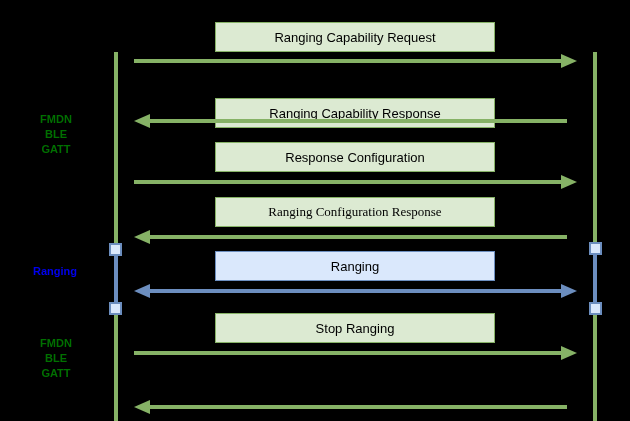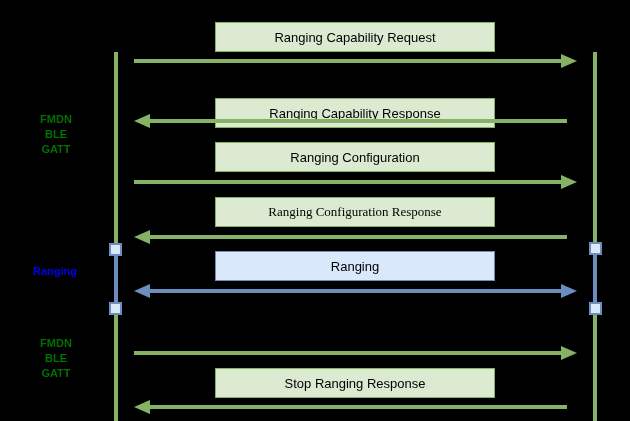--- a/index.html
+++ b/index.html
@@ -97,21 +97,21 @@
 
   <div class="msg-box green b2">
     <span>Ranging Capability Response</span>
   </div>
   <div class="arrow dir-left a2">
     <div class="shaft"></div>
     <div class="head left"></div>
   </div>
 
   <div class="msg-box green b3">
-    <span>Ranging Configuration</span>
+    <span>Response Configuration</span>
   </div>
   <div class="arrow dir-right a3">
     <div class="shaft"></div>
     <div class="head right"></div>
   </div>
 
   <div class="msg-box green b4">
     <span>Ranging Configuration Response</span>
   </div>
   <div class="arrow dir-left a4">
@@ -121,26 +121,26 @@
 
   <div class="msg-box blue b5">
     <span>Ranging</span>
   </div>
   <div class="arrow blue dir-both a5">
     <div class="shaft"></div>
     <div class="head left"></div>
     <div class="head right"></div>
   </div>
 
+  <div class="msg-box green b6">
+    <span>Stop Ranging</span>
+  </div>
   <div class="arrow dir-right a6">
     <div class="shaft"></div>
     <div class="head right"></div>
   </div>
 
-  <div class="msg-box green b7">
-    <span>Stop Ranging Response</span>
-  </div>
   <div class="arrow dir-left a7">
     <div class="shaft"></div>
     <div class="head left"></div>
   </div>
 
 </div>
 
 </body></html>

